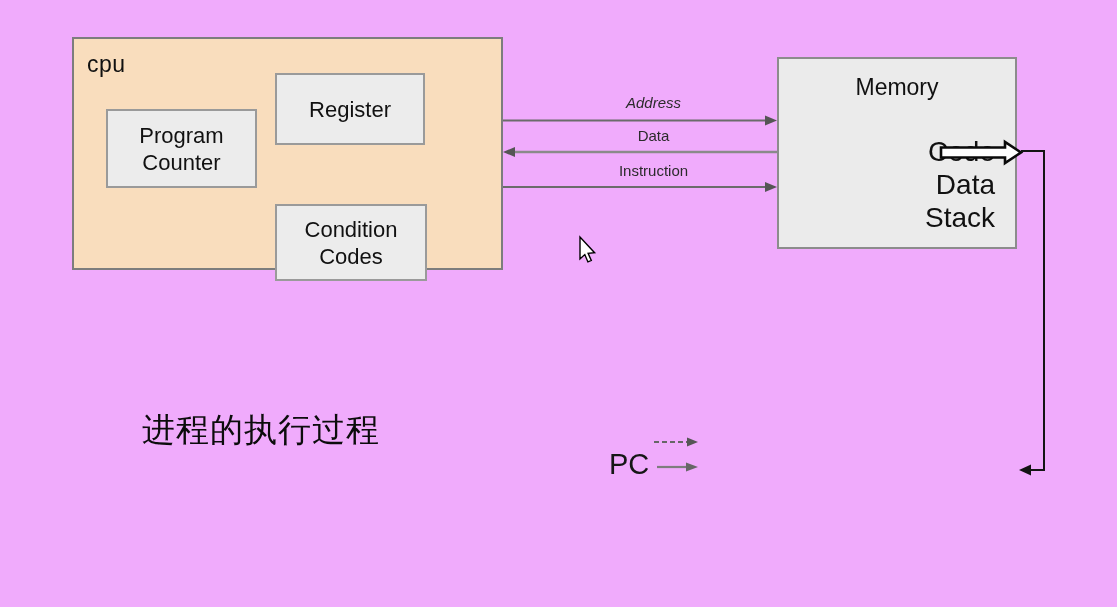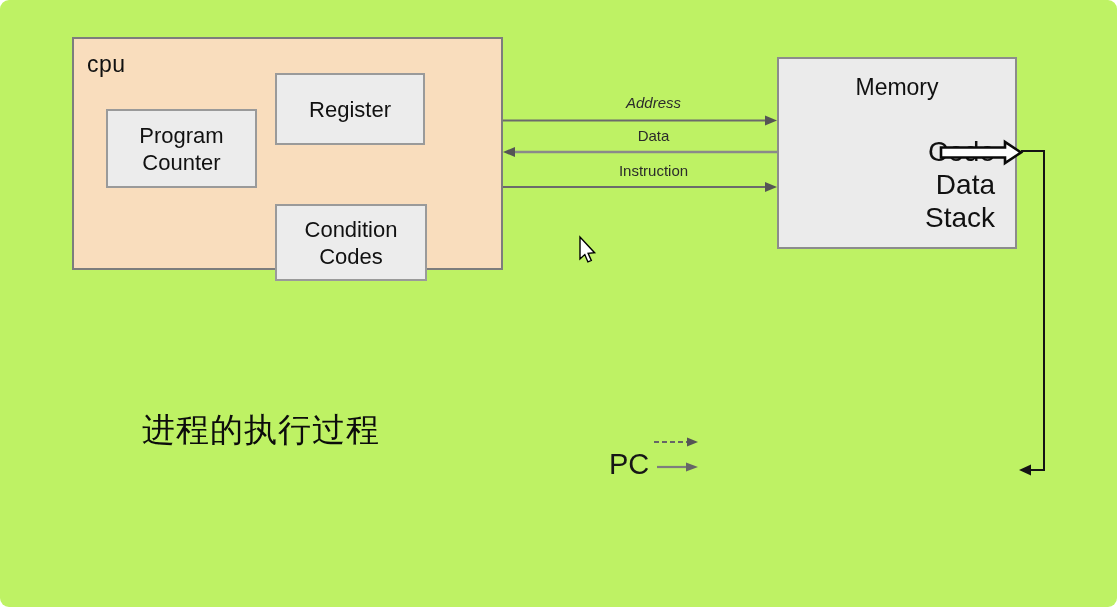--- a/index.html
+++ b/index.html
@@ -1,18 +1,18 @@
 <!DOCTYPE html>
 <html><head>
 <meta charset="utf-8">
 <style>
   html,body{margin:0;padding:0;background:#fff;}
   .canvas{
-    position:relative;width:1117px;height:607px;background:#bef264;overflow:hidden;
-    font-family:"Liberation Sans", sans-serif;color:#111;border-radius:9px;
+    position:relative;width:1117px;height:607px;background:#f0abfc;overflow:hidden;
+    font-family:"Liberation Sans", sans-serif;color:#111;
   }
   
   .cpu-box{
     position:absolute;left:72px;top:37px;width:431px;height:233px;
     background:#f9ddbd;border:2px solid #7d7d7d;box-sizing:border-box;
   }
   .cpu-label{position:absolute;left:13px;top:12px;font-size:23px;letter-spacing:.5px;}
   .inner-box{
     position:absolute;background:#ececec;border:2px solid #9a9a9a;box-sizing:border-box;
     display:flex;align-items:center;justify-content:center;text-align:center;

